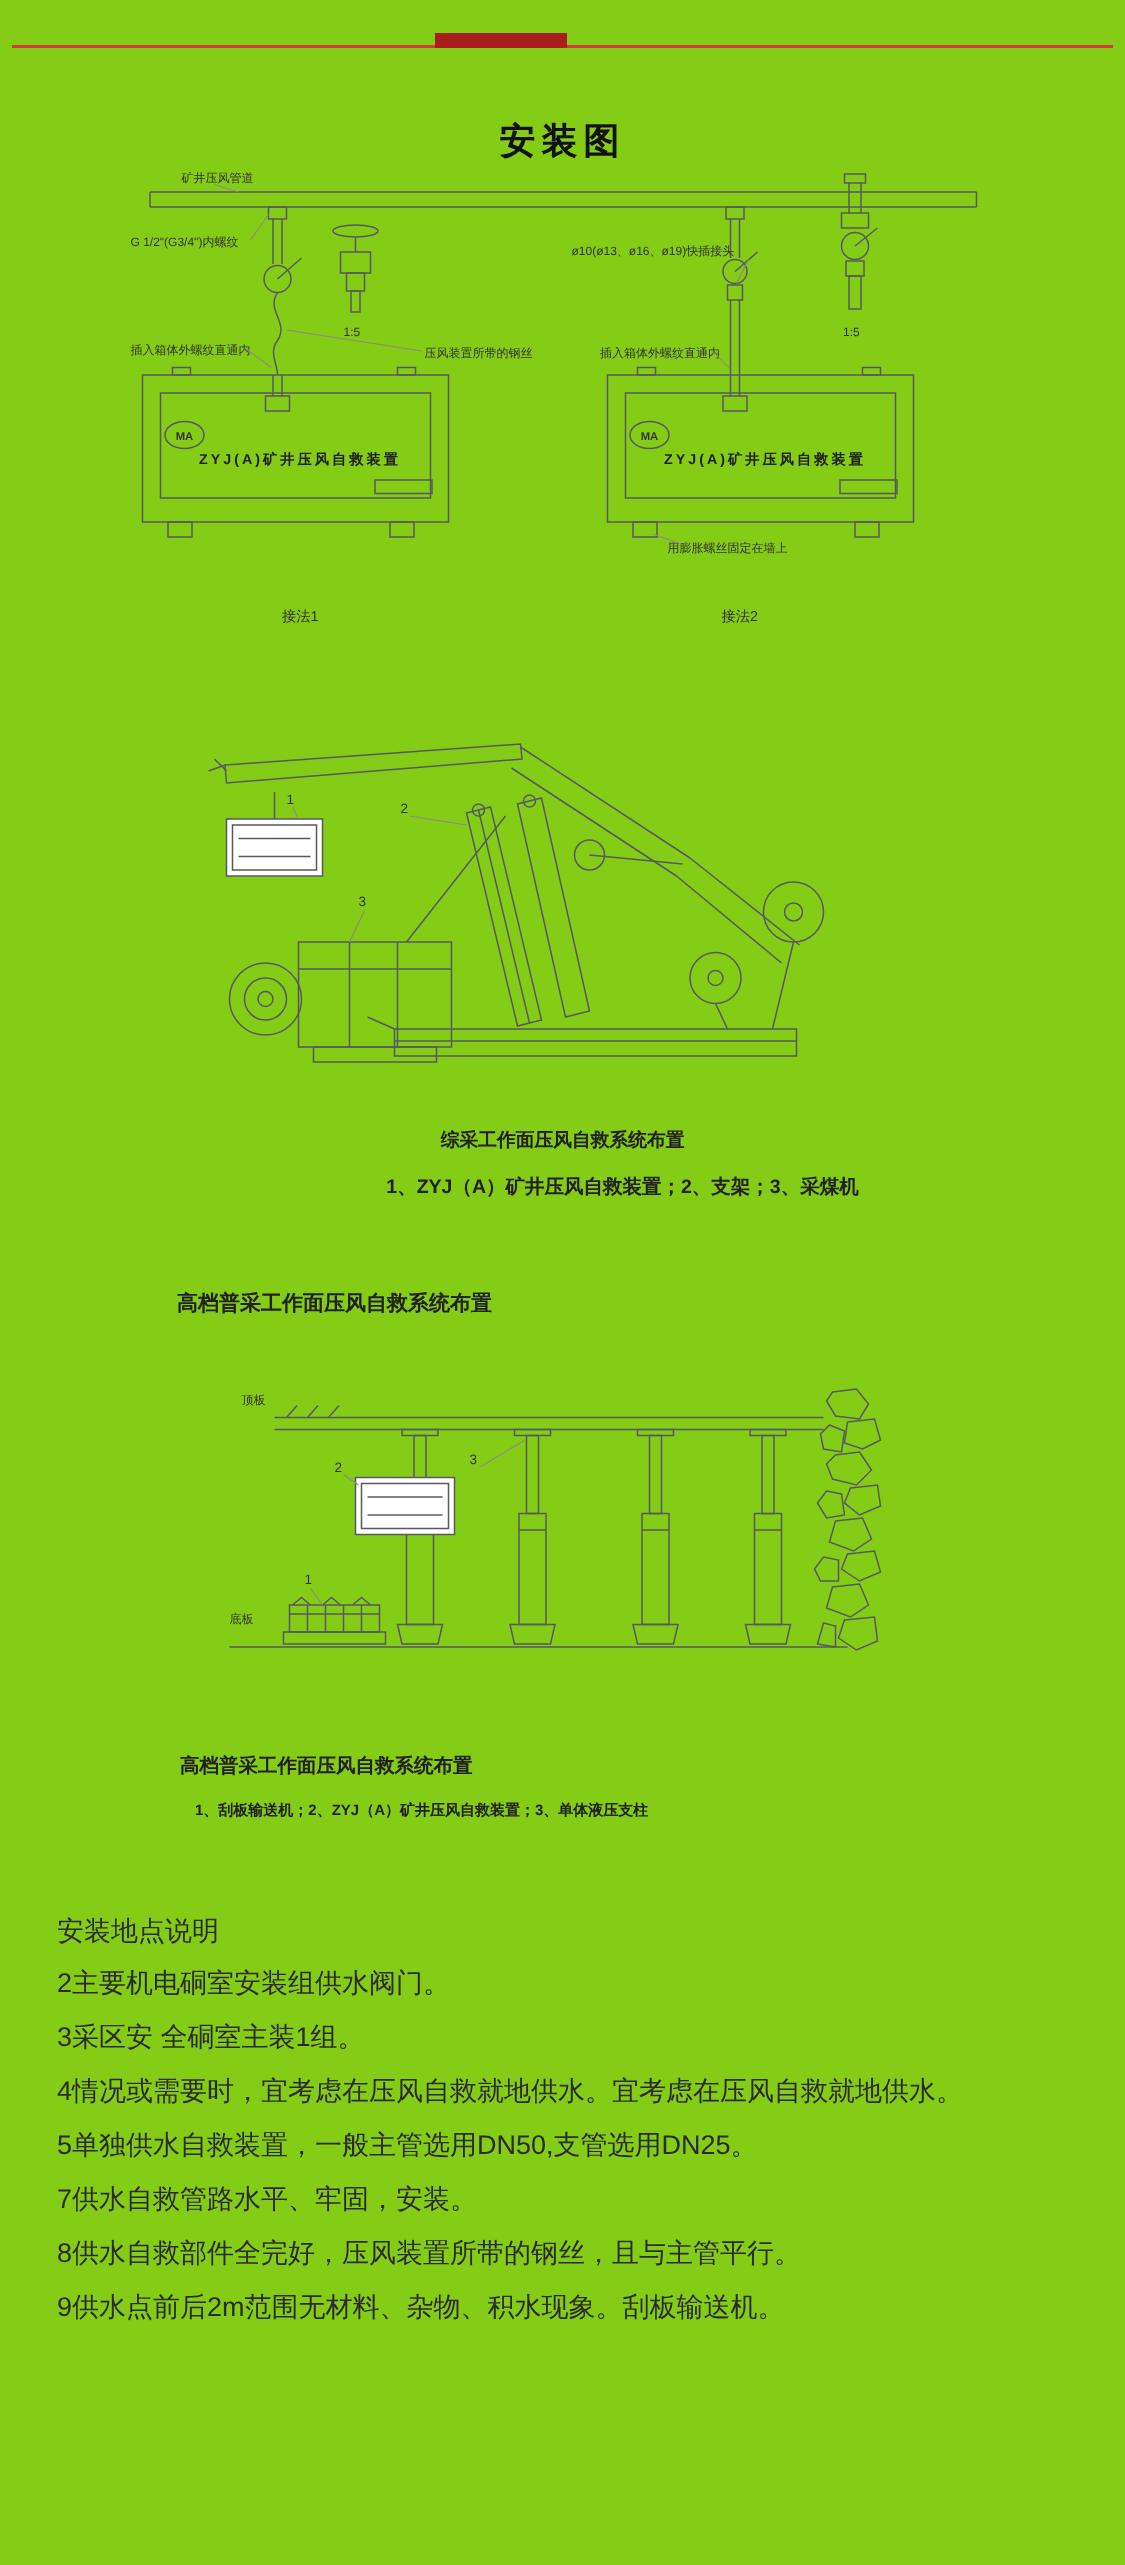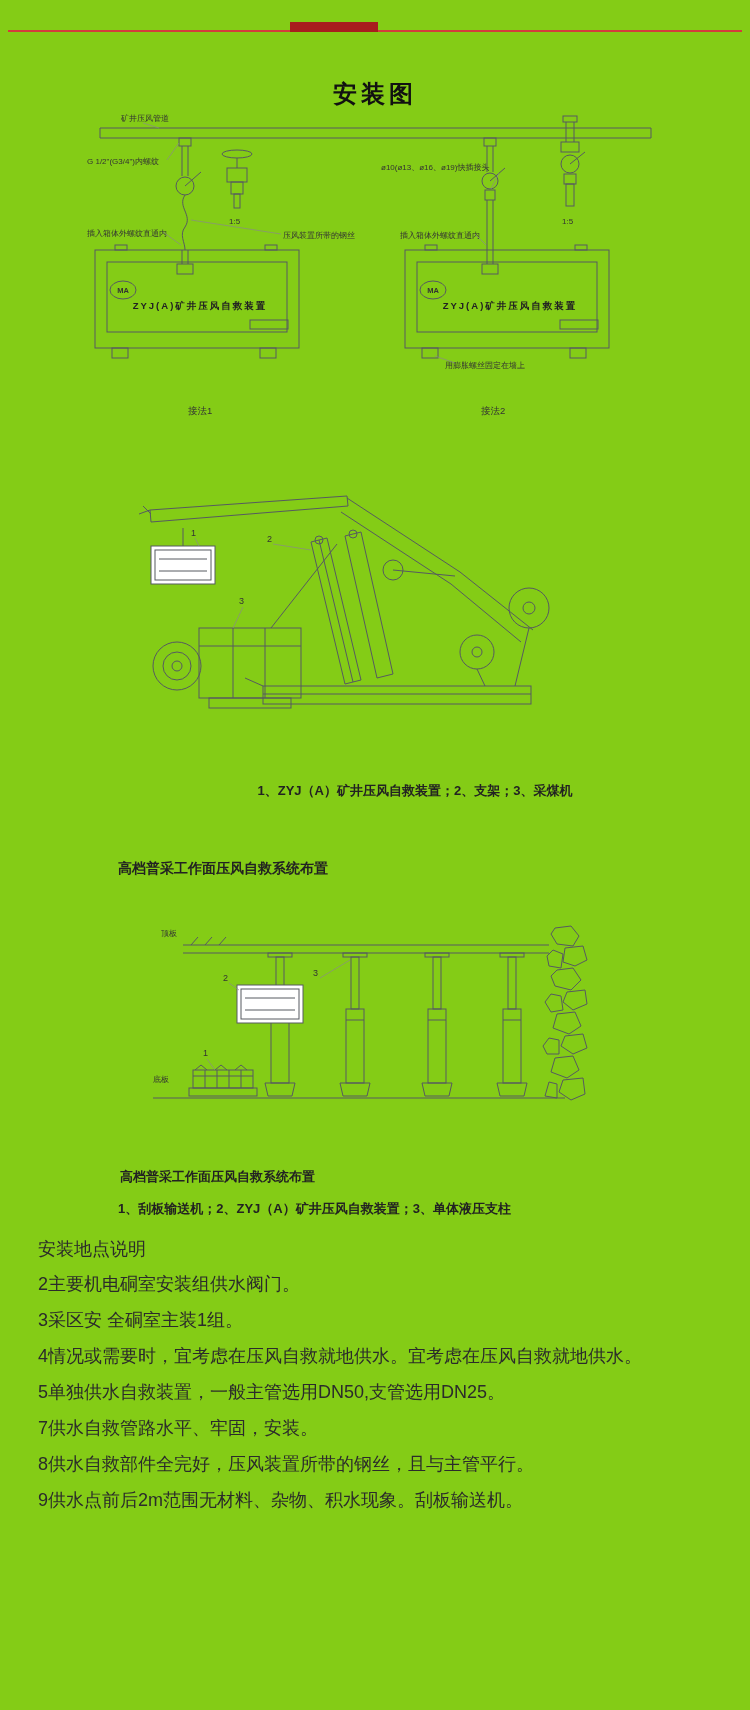--- a/index.html
+++ b/index.html
@@ -28,22 +28,22 @@
   svg.diagram text.boxtitle { font-size:9.5px; font-weight:bold; letter-spacing:2px; fill:#222; }
   svg.diagram text.ma { font-size:7.5px; font-weight:bold; }
   .d1 { left:85px; top:112px; }
   .d2 { left:125px; top:480px; }
   .d3 { left:145px; top:918px; }
   .caption-center { position:absolute; left:0; width:100%; text-align:center; font-weight:bold; color:#222; }
   .cap2-title  { top:752px; font-size:12.5px; }
   .cap2-legend { top:782px; font-size:13px;margin-left:40px; }
   .heading-mid { position:absolute; left:118px; top:860px; font-size:14px; font-weight:bold; color:#222; }
   .cap3-title  { position:absolute; left:120px; top:1168px; font-size:13px; font-weight:bold; color:#222; }
-  .cap3-legend { position:absolute; left:118px; top:1200px; font-size:13px; font-weight:bold; color:#222; }
-  .notes { position:absolute; left:38px; top:1232px; width:700px; font-size:18px; color:#2b2b2b; }
+  .cap3-legend { position:absolute; left:130px; top:1200px; font-size:10px; font-weight:bold; color:#222; }
+  .notes { position:absolute; left:38px; top:1270px; width:700px; font-size:18px; color:#2b2b2b; }
   .notes .notes-heading { line-height:34px; }
   .notes .note-item { line-height:36px; }
 </style>
 </head>
 <body>
 
 <div class="page">
 
   <svg class="top-divider" width="734" height="12">
     <rect x="0" y="8" width="734" height="2" stroke="none" fill="#d43c3c"></rect>
@@ -200,20 +200,21 @@
       <line x1="58" y1="66" x2="58" y2="48"></line>
     </g>
     <text class="num" x="66" y="56">1</text>
     <line class="leader" x1="70" y1="58" x2="74" y2="66"></line>
     <text class="num" x="142" y="62">2</text>
     <line class="leader" x1="148" y1="64" x2="186" y2="70"></line>
     <text class="num" x="114" y="124">3</text>
     <line class="leader" x1="118" y1="127" x2="108" y2="148"></line>
   </svg>
 
+  <div class="caption-center cap2-title">综采工作面压风自救系统布置</div>
   <div class="caption-center cap2-legend">1、ZYJ（A）矿井压风自救装置；2、支架；3、采煤机</div>
 
   <div class="heading-mid">高档普采工作面压风自救系统布置</div>
 
   <svg class="diagram d3" width="445" height="205" viewBox="0 0 445 205">
     <g>
       <line x1="38" y1="27" x2="404" y2="27"></line>
       <line x1="38" y1="35" x2="404" y2="35"></line>
       <line x1="46" y1="27" x2="53" y2="19"></line>
       <line x1="60" y1="27" x2="67" y2="19"></line>

